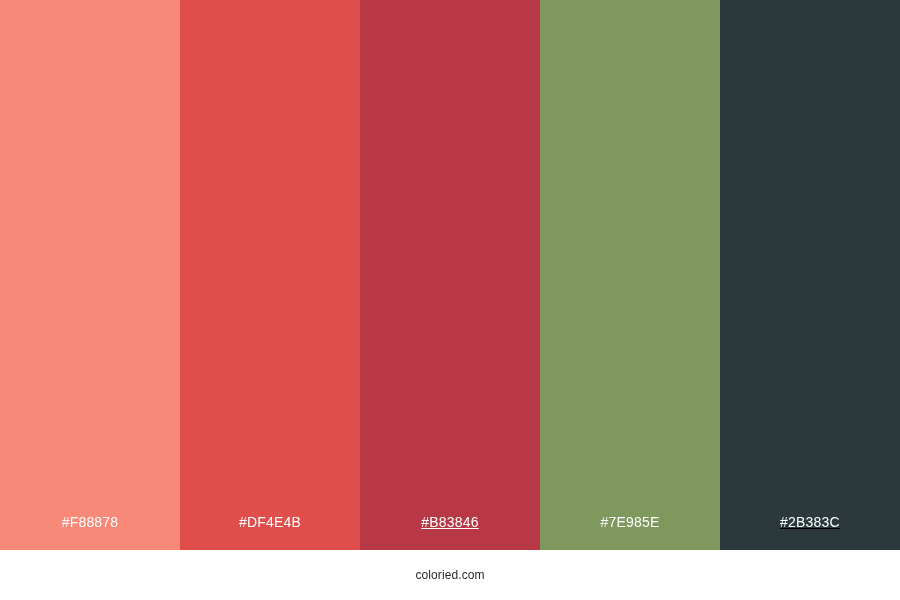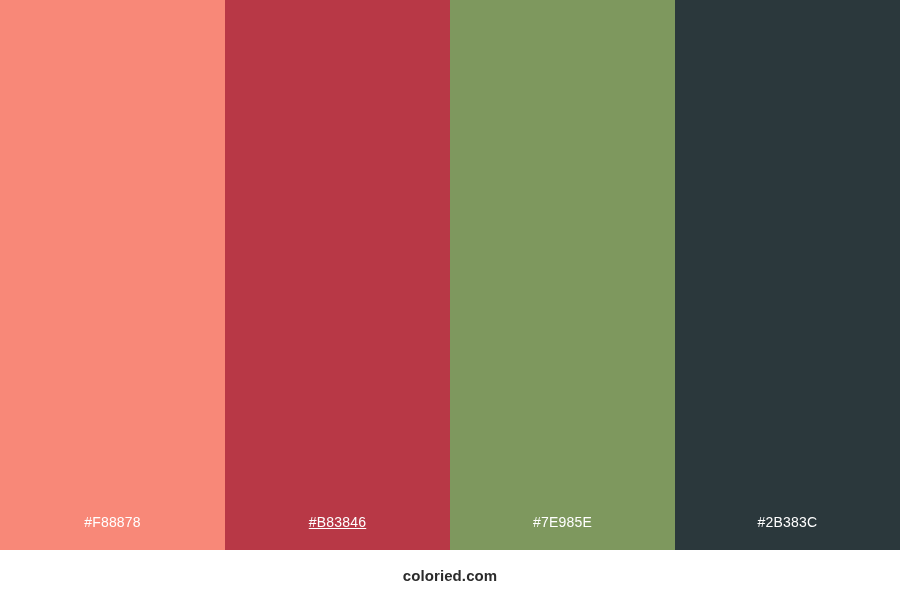--- a/index.html
+++ b/index.html
@@ -43,47 +43,50 @@
   }
   .footer {
     width: 900px;
     height: 50px;
     background: #ffffff;
     display: flex;
     align-items: center;
     justify-content: center;
   }
   .brand {
-    font-size: 15px;
-    font-weight: bold;
+    font-size: 12px;
+    font-weight: normal;
     color: #2b2b2b;
     letter-spacing: 0.1px;
   }
 </style>
 </head>
 <body>
 
 <div class="palette-page">
 
   <div class="swatch-strip">
 
     <div class="swatch" style="background-color: rgb(248, 136, 120);">
       <span class="swatch-label" style="color: rgb(255, 255, 255);">#F88878</span>
     </div>
 
+    <div class="swatch" style="background-color: rgb(223, 78, 75);">
+      <span class="swatch-label" style="color: rgb(255, 255, 255);">#DF4E4B</span>
+    </div>
 
     <div class="swatch" style="background-color: rgb(184, 56, 70);">
       <span class="swatch-label" style="color: rgb(255, 255, 255); text-decoration: underline;">#B83846</span>
     </div>
 
     <div class="swatch" style="background-color: rgb(126, 152, 94); justify-content: center;">
       <span class="swatch-label" style="color: rgb(255, 255, 255);">#7E985E</span>
     </div>
 
-    <div class="swatch" style="background-color: rgb(43, 56, 60);">
+    <div class="swatch" style="background-color: rgb(43, 56, 60); text-decoration: underline;">
       <span class="swatch-label" style="color: rgb(255, 255, 255);">#2B383C</span>
     </div>
 
   </div>
 
   <div class="footer">
     <span class="brand">coloried.com</span>
   </div>
 
 </div>

